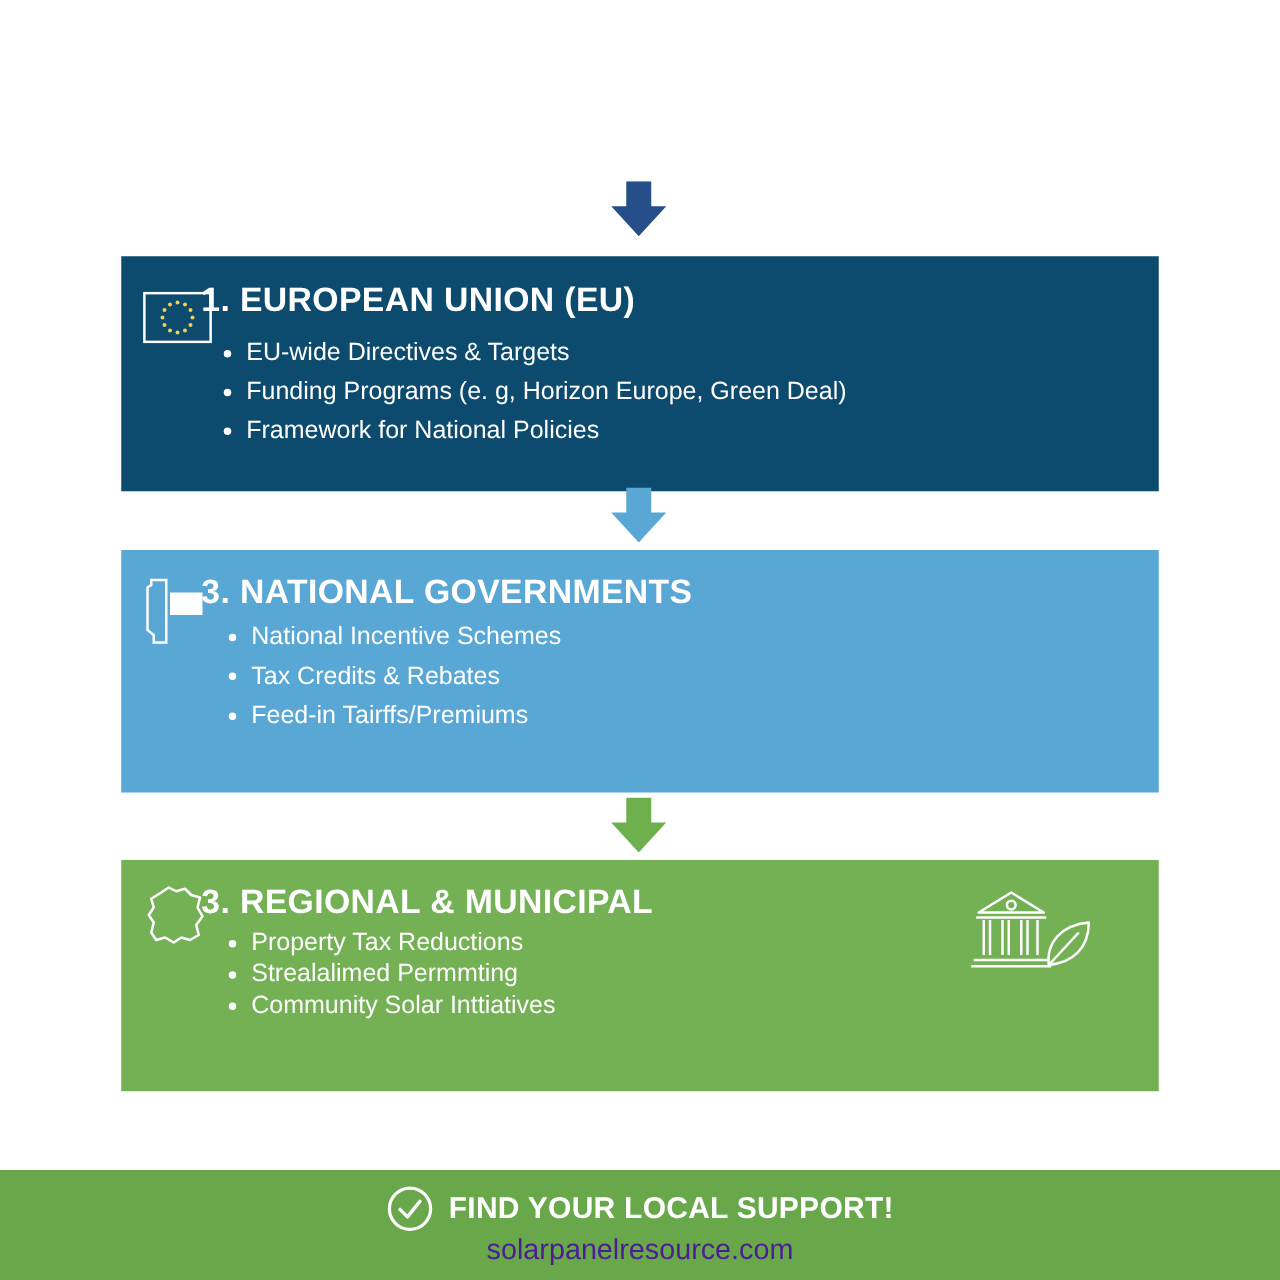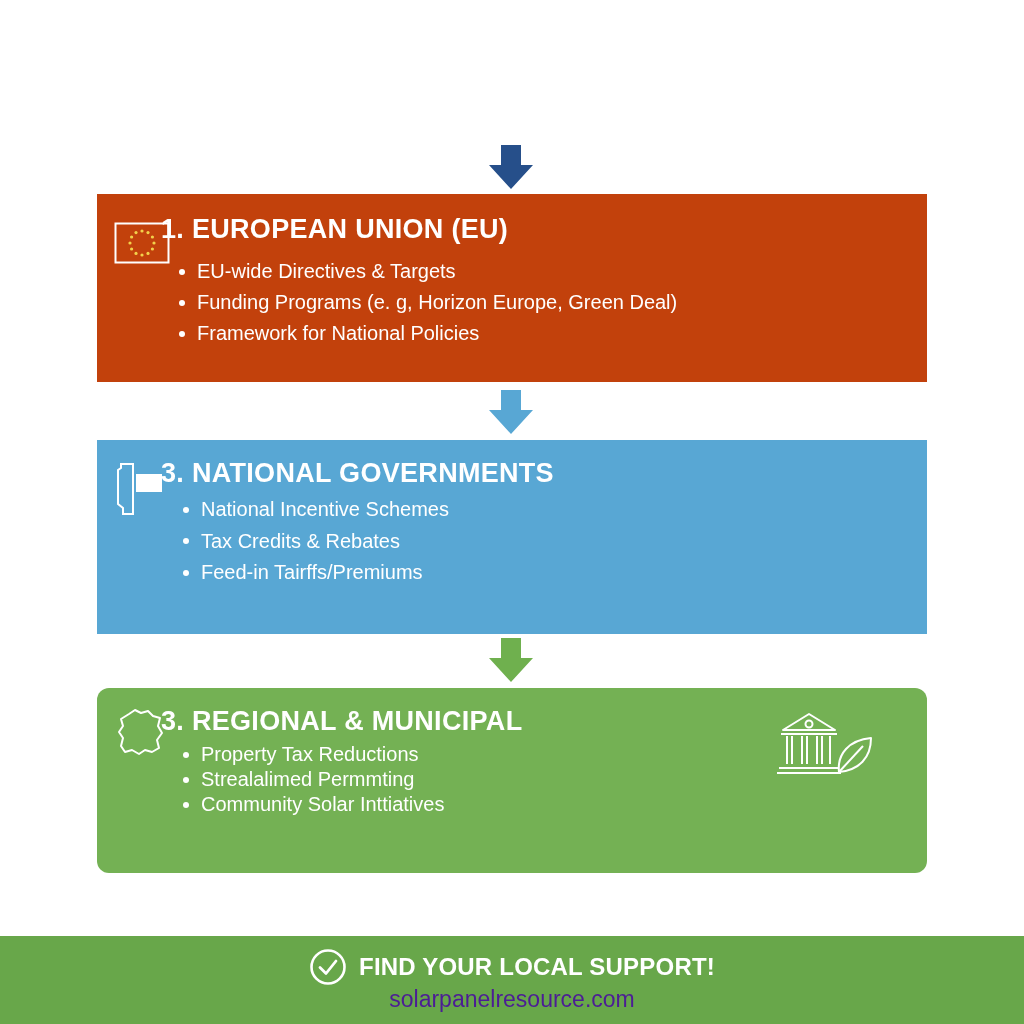--- a/index.html
+++ b/index.html
@@ -25,23 +25,23 @@
     }
     .arrow svg { display: block; width: 44px; height: 44px; }
 
     .tier {
       position: absolute;
       left: 97px;
       width: 830px;
       box-sizing: border-box;
       color: #ffffff;
     }
-    .tier-1 { top: 194px; height: 188px; background: #c2410c; }
+    .tier-1 { top: 205px; height: 188px; background: #0c4a6e; }
     .tier-2 { top: 440px; height: 194px; background: #58a7d4; }
-    .tier-3 { top: 688px; height: 185px; background: #74b154; border-radius: 12px; }
+    .tier-3 { top: 688px; height: 185px; background: #74b154; }
 
     .tier-icon {
       position: absolute;
       display: block;
     }
     .tier-title {
       position: absolute;
       left: 64px;
       font-weight: bold;
       font-size: 27px;

